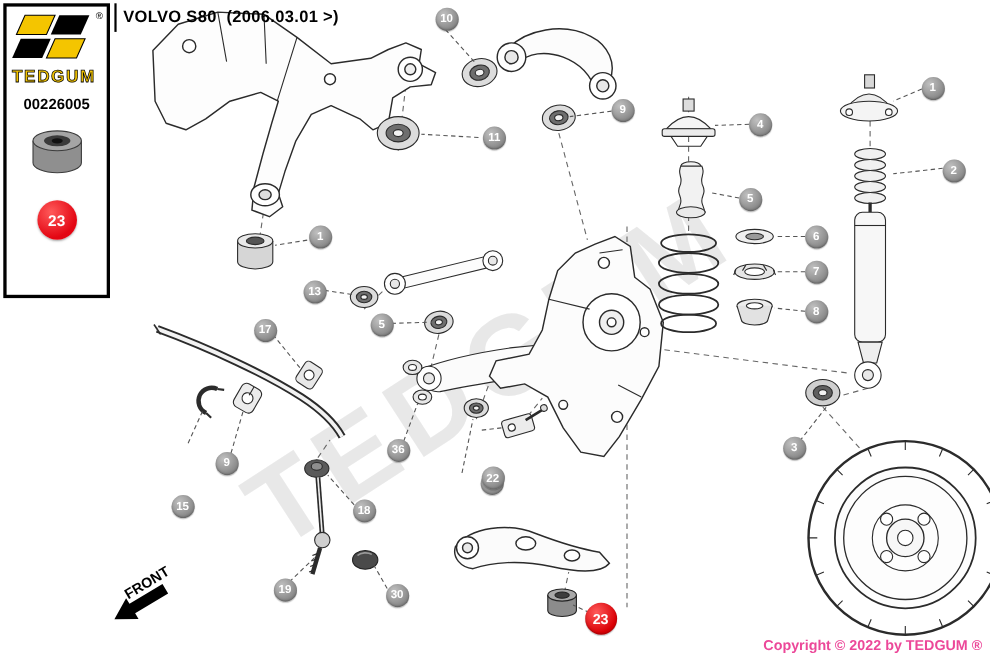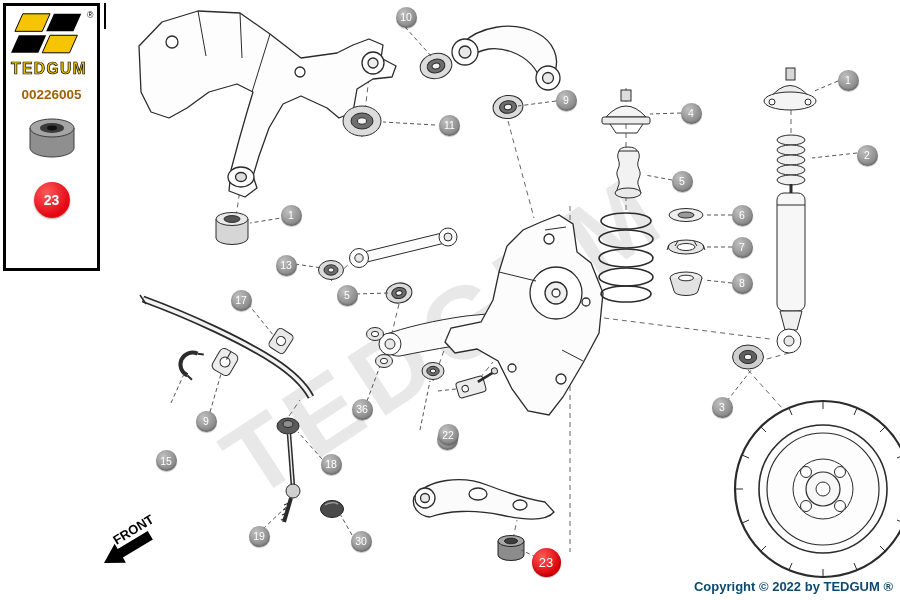--- a/index.html
+++ b/index.html
@@ -6,35 +6,35 @@
   html,body { background:#fff; font-family:"Liberation Sans", sans-serif; }
   .stage { position:relative; width:900px; height:600px; background:#fff; overflow:hidden; }
   .diagram-svg { position:absolute; left:0; top:0; width:900px; height:600px; }
 
   .title { position:absolute; left:112px; top:7px; font-size:15px; font-weight:bold; color:#000;
            letter-spacing:.3px; white-space:pre; }
   .title-rule { position:absolute; left:104px; top:3px; width:2px; height:26px; background:#000; }
 
   .sidebar { position:absolute; left:3px; top:3px; width:97px; height:268px; border:3px solid #000;
              background:#fff; display:flex; flex-direction:column; align-items:center; }
-  .part-number { text-align:center; font-weight:bold; font-size:13.5px; color:#a16207; margin-top:3px; }
+  .part-number { text-align:center; font-weight:bold; font-size:13.5px; color:#000000; margin-top:3px; }
   .badge-red { width:36px; height:36px; border-radius:50%;
                background:radial-gradient(circle at 35% 30%, #ff5a5a, #e30613 68%);
                color:#fff; font-weight:bold; font-size:14px; display:flex; align-items:center;
                justify-content:center; margin-top:16px; box-shadow:0 1px 2px rgba(0,0,0,.35); }
 
   .callout-layer { position:absolute; left:0; top:0; width:900px; height:600px; }
   .callout { position:absolute; width:21px; height:21px; margin-left:-10.5px; margin-top:-10.5px;
              border-radius:50%; background:radial-gradient(circle at 35% 30%, #c0c0c0, #868686 72%);
-             color:#fff; font-size:10.5px; font-weight:normal; display:flex; align-items:center;
+             color:#fff; font-size:10.5px; font-weight:bold; display:flex; align-items:center;
              justify-content:center; box-shadow: inset 0 -1px 2px rgba(0,0,0,.3), 0 1px 1px rgba(0,0,0,.25); text-align: center; }
   .callout.red { width:29px; height:29px; margin-left:-14.5px; margin-top:-14.5px; font-size:13px;
                  background:radial-gradient(circle at 35% 30%, #ff5a5a, #da0005 68%); }
 
-  .copyright { position:absolute; right:7px; bottom:6px; font-size:13px; font-weight:bold; color:#0c4a6e; }
+  .copyright { position:absolute; right:7px; bottom:6px; font-size:13px; font-weight:bold; color:#ec4899; }
 </style>
 </head>
 <body>
 
 <div class="stage">
 
   <svg class="diagram-svg" viewBox="0 0 900 600" width="900" height="600">
 
     <text x="445" y="370" text-anchor="middle" transform="rotate(-33 445 335)" font-size="102" font-weight="bold" letter-spacing="10" fill="#d7d7d7" opacity="0.55" font-family="Liberation Sans, sans-serif">TEDGUM</text>
 
@@ -301,20 +301,21 @@
         <path d="M536,557 L521,550"></path>
     </g>
 
     <g transform="translate(104,563) rotate(-31)">
       <polygon points="0,0 19,-11 19,-5 54,-5 54,5 19,5 19,11" fill="#000"></polygon>
       <text x="20" y="-9" font-size="13" font-weight="bold" fill="#000" font-family="Liberation Sans, sans-serif">FRONT</text>
     </g>
   </svg>
 
   <div class="title-rule"></div>
+  <div class="title">VOLVO S80  (2006.03.01 &gt;)</div>
 
   <aside class="sidebar">
     <svg viewBox="0 0 92 80" width="90" height="78">
       <polygon points="16,8 44,8 36,26 8,26" fill="#f4c500" stroke="#000" stroke-width="1"></polygon>
       <polygon points="48,8 76,8 68,26 40,26" fill="#000"></polygon>
       <polygon points="12,30 40,30 32,48 4,48" fill="#000"></polygon>
       <polygon points="44,30 72,30 64,48 36,48" fill="#f4c500" stroke="#000" stroke-width="1"></polygon>
       <text x="82" y="12" font-size="9" fill="#000" font-family="Liberation Sans, sans-serif">®</text>
       <text x="43" y="70" text-anchor="middle" font-size="16" font-weight="bold" letter-spacing="1.5" fill="#f4c500" stroke="#000" stroke-width="0.7" font-family="Liberation Sans, sans-serif">TEDGUM</text>
     </svg>

